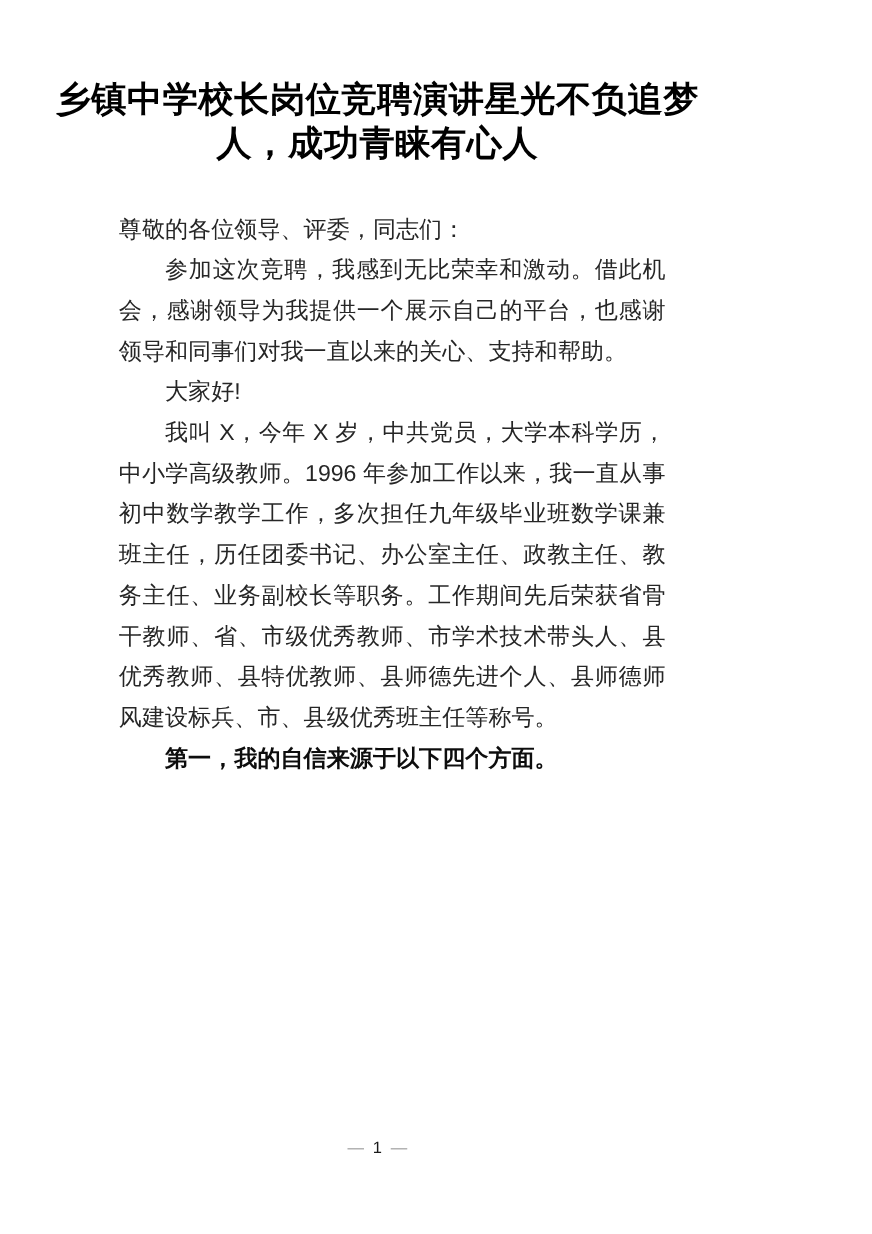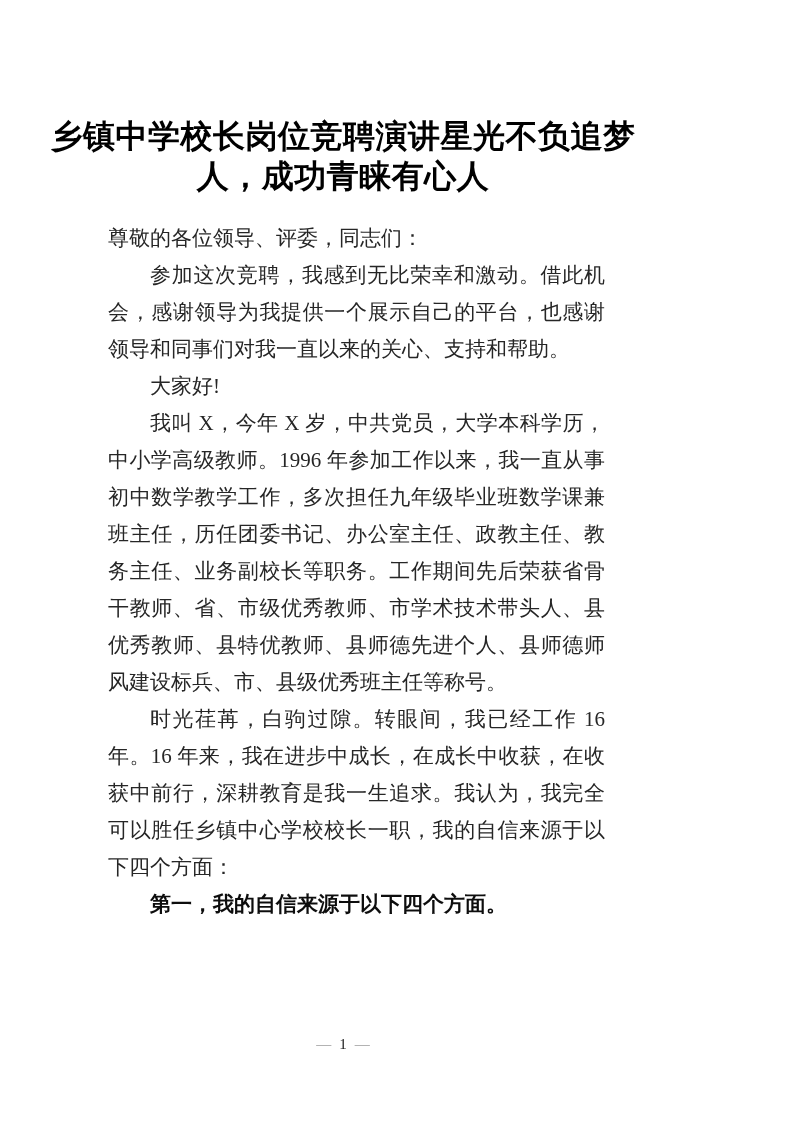--- a/index.html
+++ b/index.html
@@ -6,36 +6,36 @@
     margin: 0;
     padding: 0;
     background: #ffffff;
   }
   .page {
     position: relative;
     width: 686px;
     height: 1122px;
     background: #ffffff;
     overflow: hidden;
-    font-family: Liberation Serif, serif;
+    font-family: Liberation Sans, sans-serif;
     color: #1f1f1f;
     box-sizing: border-box;
-    padding-top: 116px;
+    padding-top: 70px;
   }
   .doc-title {
     margin: 0 40px;
     font-size: 32px;
     line-height: 40px;
     font-weight: 700;
     color: #000000;
     text-align: center;
     letter-spacing: 0.5px;
   }
   .doc-body {
-    margin: 24px 81px 0 108px; 
+    margin: 40px 81px 0 108px; 
   }
   .para {
     margin: 0;
     font-size: 21px;
     line-height: 37px;
     text-align: justify;
     text-justify: inter-character;
     color: #262626;
     font-weight: 400;
   }
@@ -70,21 +70,20 @@
 
 <div class="page">
 
   <h1 class="doc-title">乡镇中学校长岗位竞聘演讲星光不负追梦人，成功青睐有心人</h1>
 
   <div class="doc-body">
     <p class="para">尊敬的各位领导、评委，同志们：</p>
     <p class="para indent">参加这次竞聘，我感到无比荣幸和激动。借此机会，感谢领导为我提供一个展示自己的平台，也感谢领导和同事们对我一直以来的关心、支持和帮助。</p>
     <p class="para indent">大家好!</p>
     <p class="para indent">我叫 X，今年 X 岁，中共党员，大学本科学历，中小学高级教师。1996 年参加工作以来，我一直从事初中数学教学工作，多次担任九年级毕业班数学课兼班主任，历任团委书记、办公室主任、政教主任、教务主任、业务副校长等职务。工作期间先后荣获省骨干教师、省、市级优秀教师、市学术技术带头人、县优秀教师、县特优教师、县师德先进个人、县师德师风建设标兵、市、县级优秀班主任等称号。</p>
-    <p class="para indent">时光荏苒，白驹过隙。转眼间，我已经工作 16 年。16 年来，我在进步中成长，在成长中收获，在收获中前行，深耕教育是我一生追求。我认为，我完全可以胜任乡镇中心学校校长一职，我的自信来源于以下四个方面：</p>
     <p class="para indent bold">第一，我的自信来源于以下四个方面。</p>
   </div>
 
   <div class="page-footer">
     <span class="dash">—</span><span class="num">1</span><span class="dash">—</span>
   </div>
 
 </div>
 
 </body></html>

